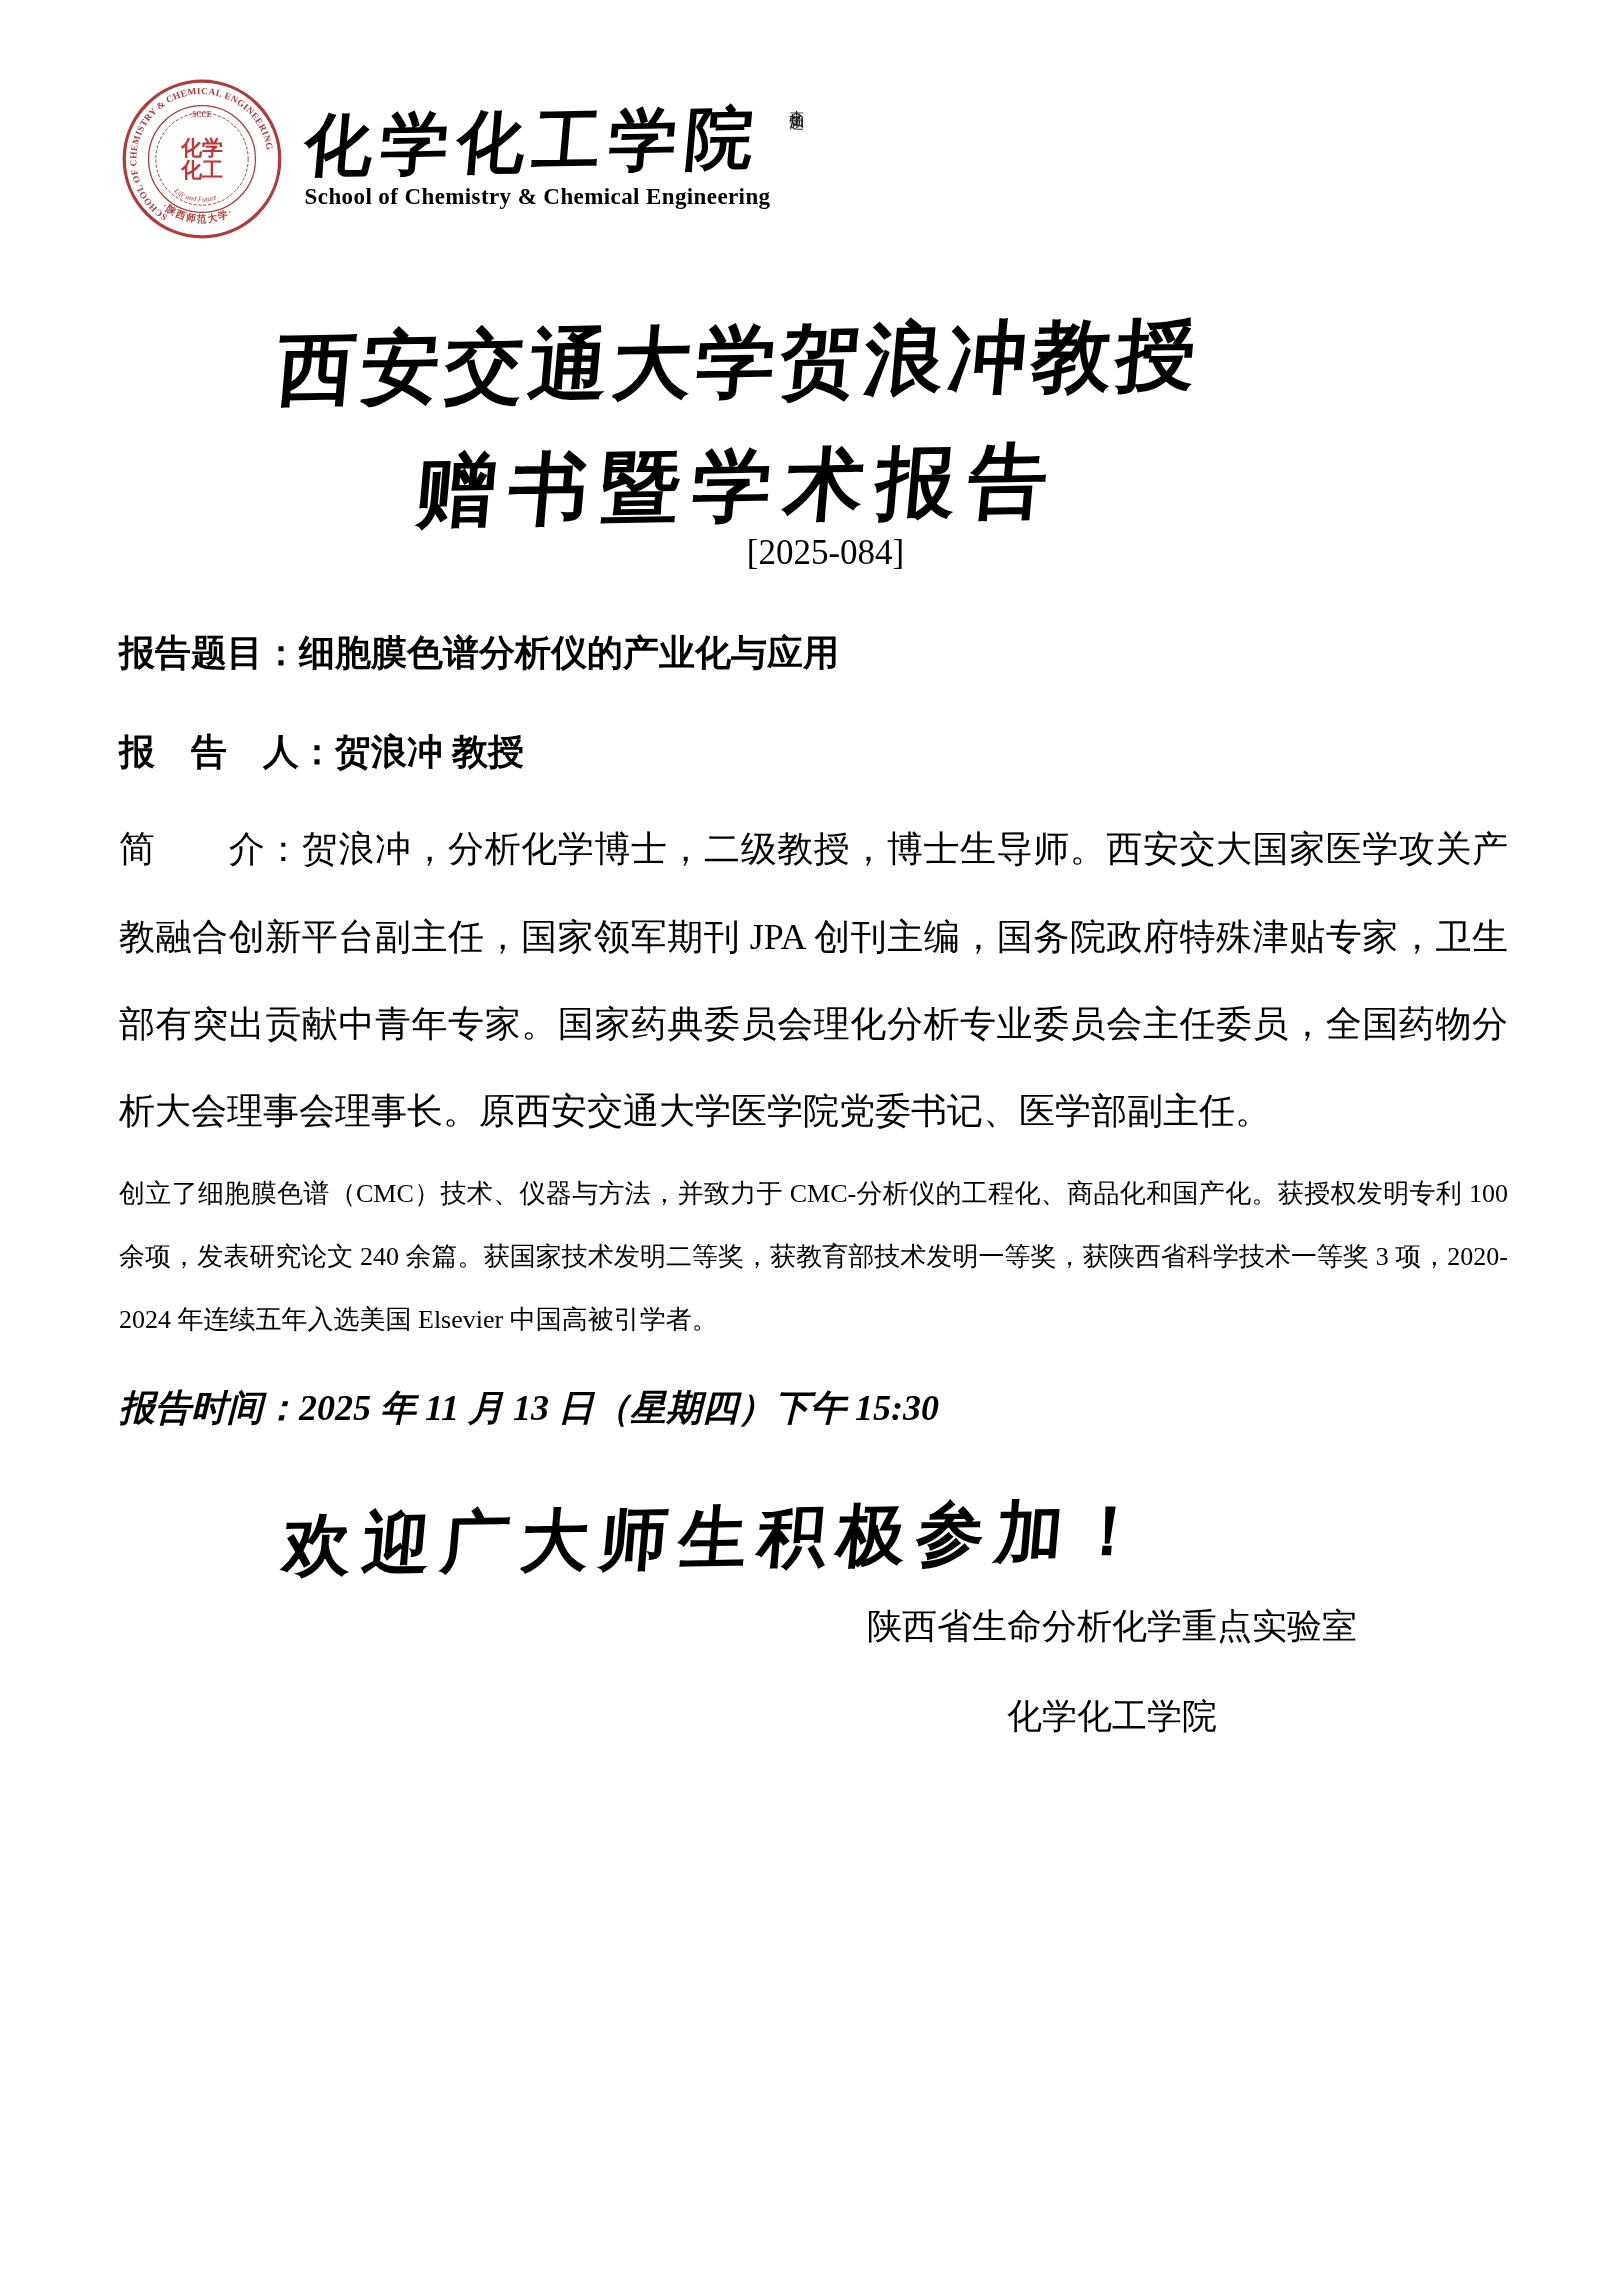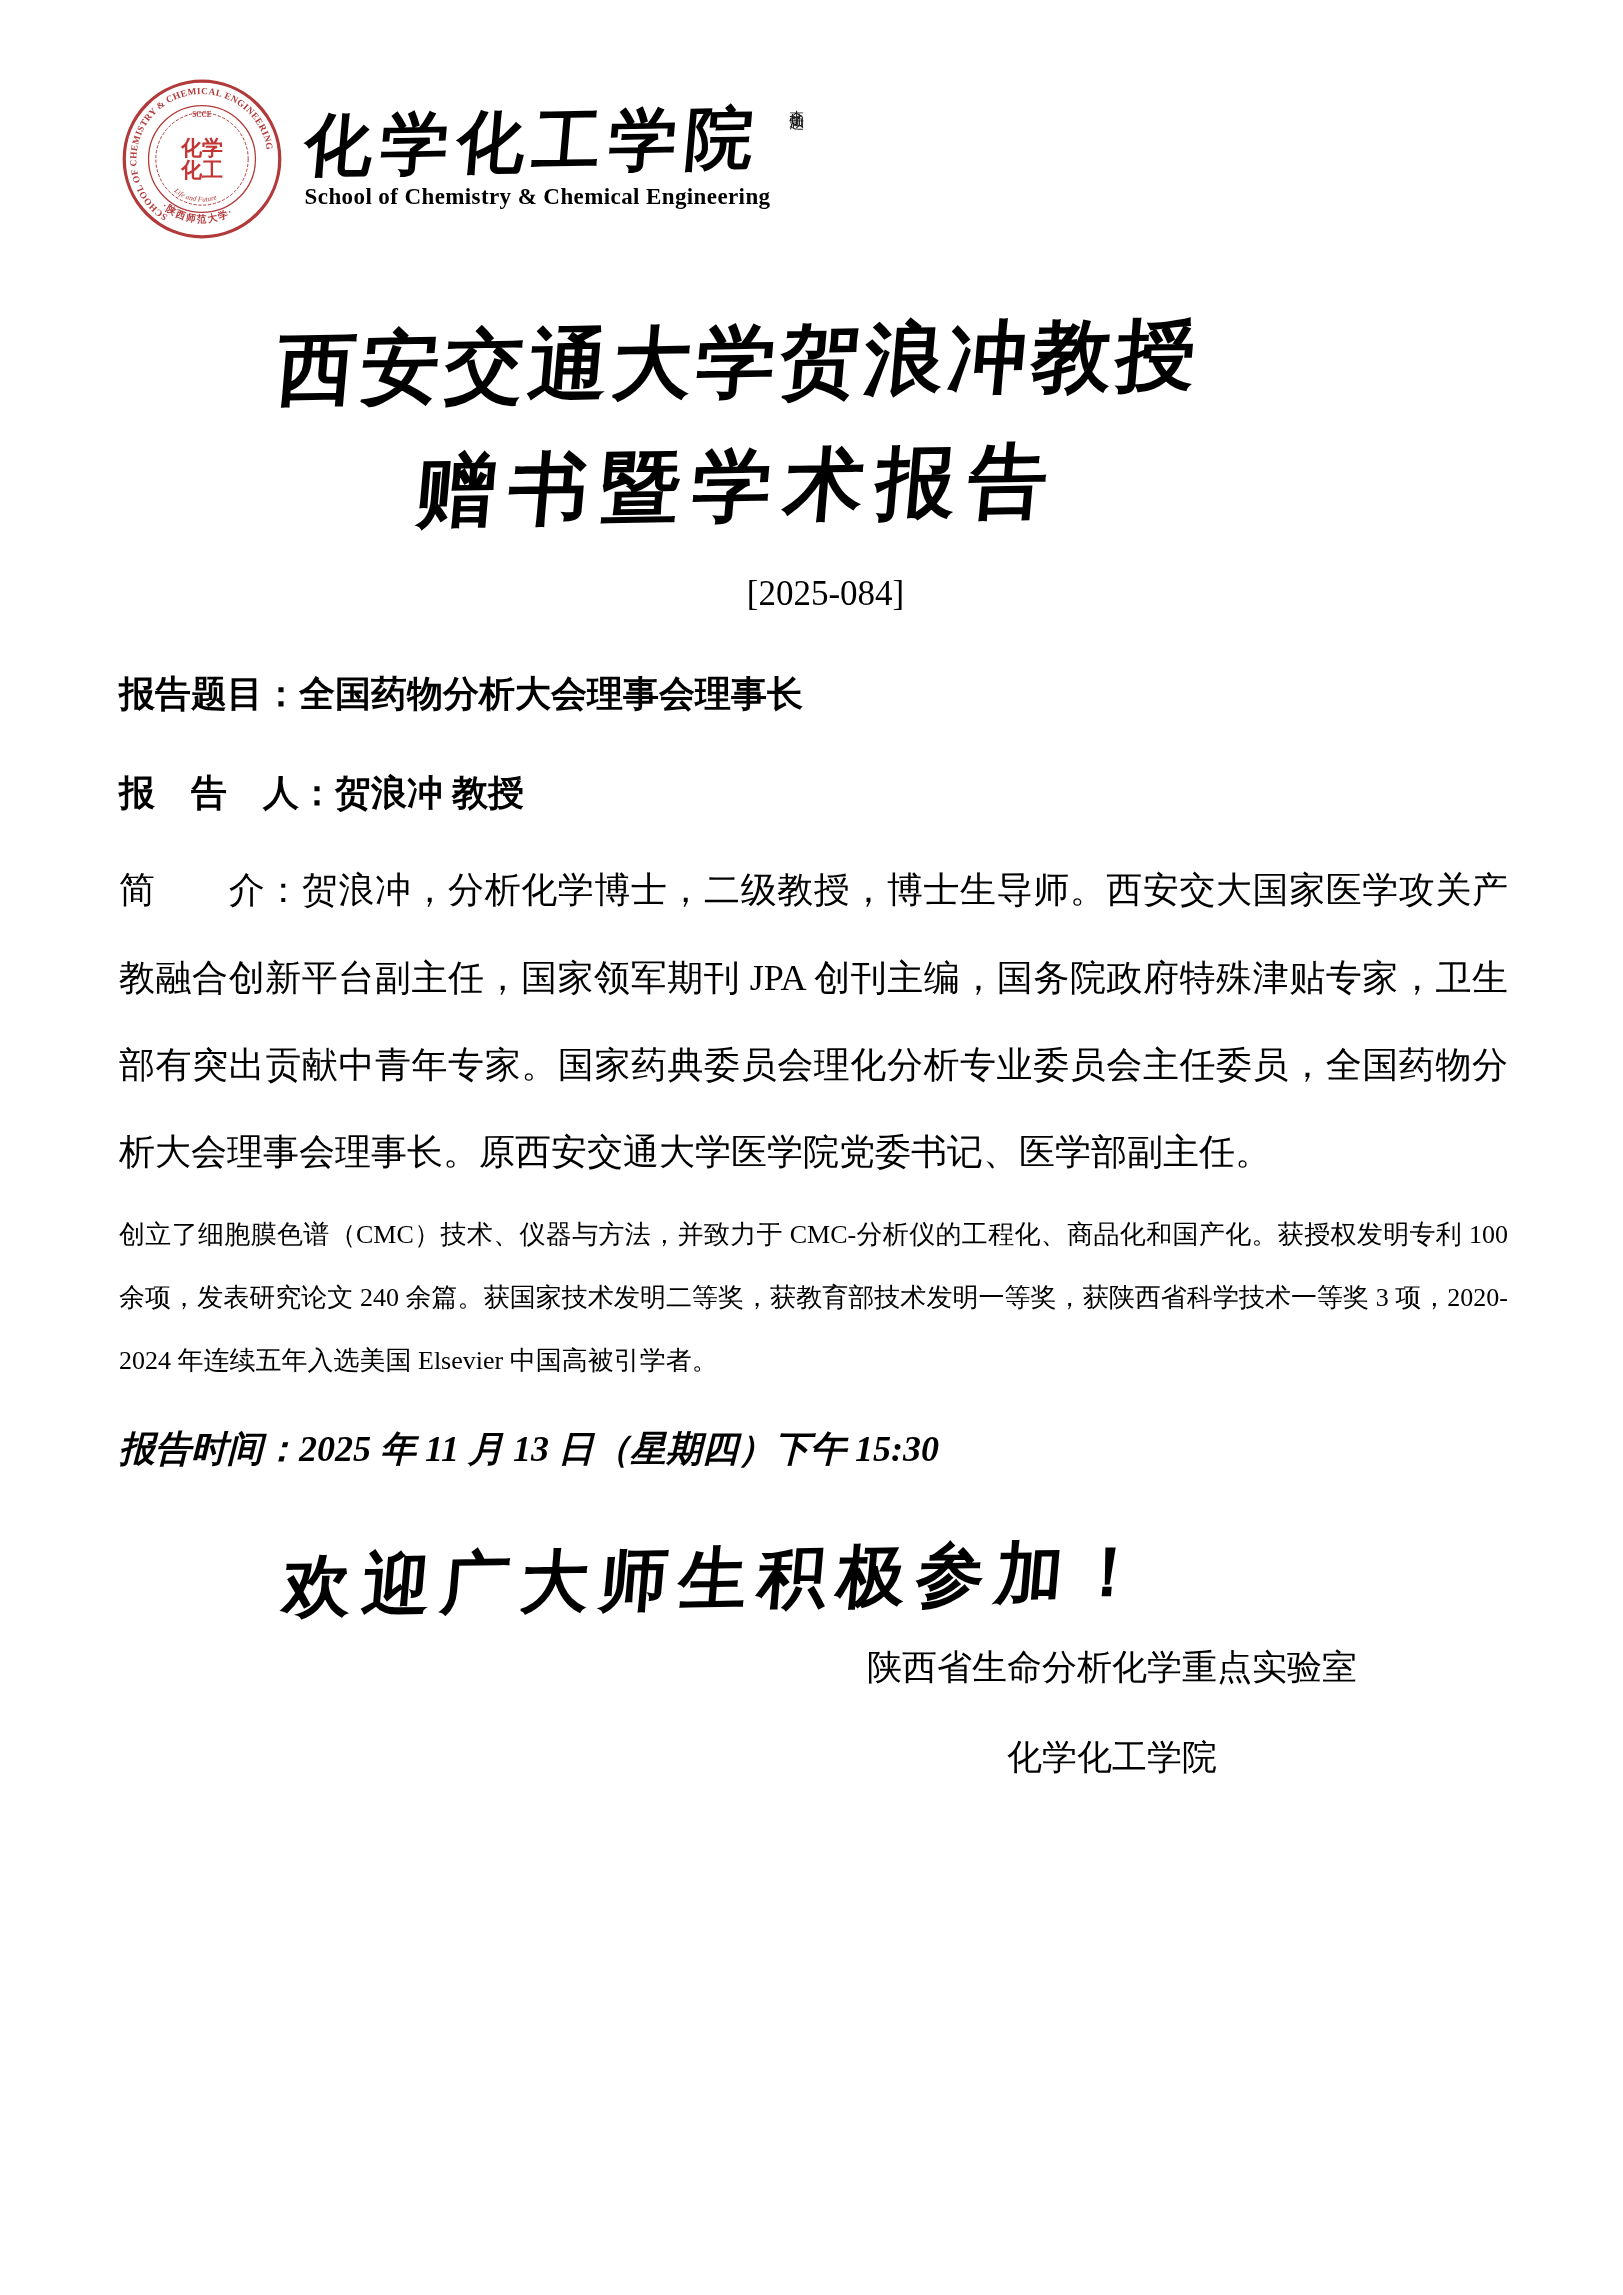--- a/index.html
+++ b/index.html
@@ -66,21 +66,20 @@
   .title-line2 {
     display: block;
     margin-top: 33px;
     font-size: 79px;
     line-height: 1.15;
     letter-spacing: 12.7px;
   }
   .serial {
     text-align: center;
     font-size: 35px;
-    margin-top: 41px;
     position: relative;
     left: 12px;
   }
 
   
   .fields { margin-top: 62px; }
   .field-line {
     font-size: 36px;
     font-weight: 700;
     line-height: 1.0;
@@ -176,21 +175,21 @@
 
   <h1 class="main-title">
     <span class="title-line1 calligraphy">西安交通大学贺浪冲教授</span>
     <span class="title-line2 calligraphy">赠书暨学术报告</span>
   </h1>
 
   <div class="serial">[2025-084]</div>
 
   <div class="fields">
     <div class="field-line first">
-      <span>报告题目：</span><span>全国药物分析大会理事会理事长</span>
+      <span>报告题目：</span><span>细胞膜色谱分析仪的产业化与应用</span>
     </div>
     <div class="field-line">
       <span>报　告　人：</span><span>贺浪冲  教授</span>
     </div>
   </div>
 
   <p class="intro-para">
     <span class="intro-label">简　　介：</span><span>贺浪冲，分析化学博士，二级教授，博士生导师。西安交大国家医学攻关产教融合创新平台副主任，国家领军期刊 JPA 创刊主编，国务院政府特殊津贴专家，卫生部有突出贡献中青年专家。国家药典委员会理化分析专业委员会主任委员，全国药物分析大会理事会理事长。原西安交通大学医学院党委书记、医学部副主任。</span>
   </p>
   <p class="intro-para2">创立了细胞膜色谱（CMC）技术、仪器与方法，并致力于 CMC-分析仪的工程化、商品化和国产化。获授权发明专利 100 余项，发表研究论文 240 余篇。获国家技术发明二等奖，获教育部技术发明一等奖，获陕西省科学技术一等奖 3 项，2020-2024 年连续五年入选美国 Elsevier 中国高被引学者。</p>

